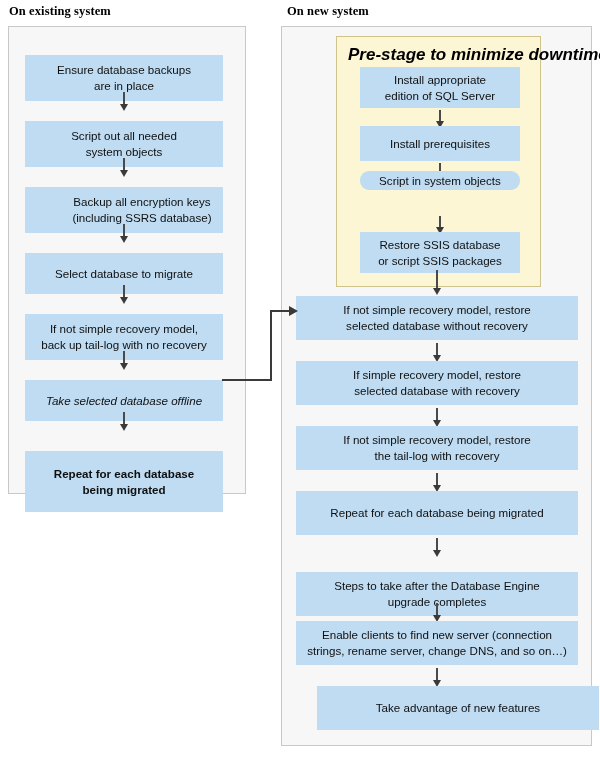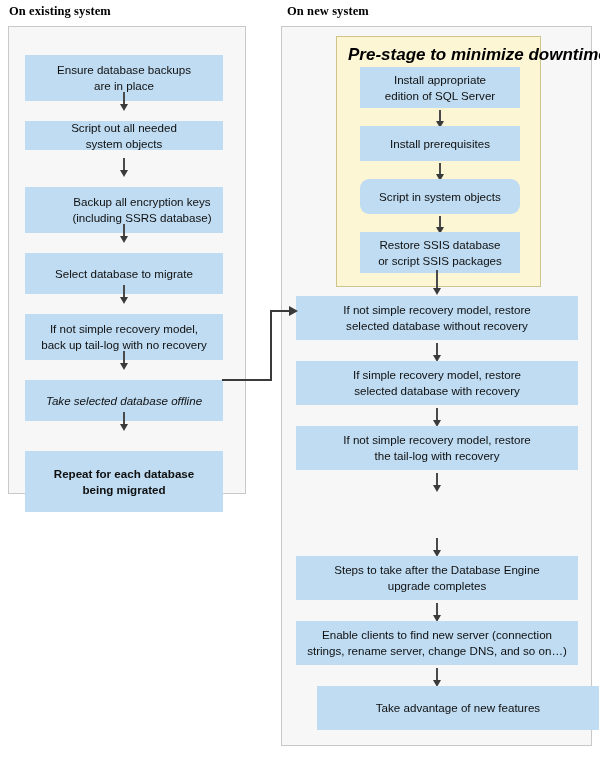--- a/index.html
+++ b/index.html
@@ -126,21 +126,21 @@
   <div class="col-title" id="title-existing">On existing system</div>
   <div class="col-title" id="title-new">On new system</div>
 
   <div class="panel" id="panel-existing">
 
   <div class="box left" style="top: 16px; height: 46px;">
         <span>Ensure database backups<br>are in place</span>
       </div>
       <div class="arrow-v" style="left: 114px; top: 65px; height: 13px;"></div>
       <div class="arrow-head-down" style="left: 110.5px; top: 77px;"></div>
-      <div class="box left" style="top: 82px; height: 29px;">
+      <div class="box left" style="top: 82px; height: 46px;">
         <span>Script out all needed<br>system objects</span>
       </div>
       <div class="arrow-v" style="left: 114px; top: 131px; height: 13px;"></div>
       <div class="arrow-head-down" style="left: 110.5px; top: 143px;"></div>
       <div class="box left" style="top: 148px; height: 46px; padding-left: 42px;">
         <span>Backup all encryption keys<br>(including SSRS database)</span>
       </div>
       <div class="arrow-v" style="left: 114px; top: 197px; height: 13px;"></div>
       <div class="arrow-head-down" style="left: 110.5px; top: 209px;"></div>
       <div class="box left" style="top: 214px; height: 41px;">
@@ -169,21 +169,21 @@
     <div class="box inner" style="top: 30px; height: 41px;">
           <span>Install appropriate<br>edition of SQL Server</span>
         </div>
         <div class="arrow-v" style="left: 102px; top: 73px; height: 12px;"></div>
         <div class="arrow-head-down" style="left: 98.5px; top: 84px;"></div>
         <div class="box inner" style="top: 89px; height: 35px;">
           <span>Install prerequisites</span>
         </div>
         <div class="arrow-v" style="left: 102px; top: 126px; height: 12px;"></div>
         <div class="arrow-head-down" style="left: 98.5px; top: 137px;"></div>
-        <div class="box inner" style="top: 142px; height: 35px; border-radius: 9px;">
+        <div class="box inner" style="top: 134px; height: 19px; border-radius: 9px;">
           <span>Script in system objects</span>
         </div>
         <div class="arrow-v" style="left: 102px; top: 179px; height: 12px;"></div>
         <div class="arrow-head-down" style="left: 98.5px; top: 190px;"></div>
         <div class="box inner" style="top: 195px; height: 41px;">
           <span>Restore SSIS database<br>or script SSIS packages</span>
         </div>
       </div>
   <div class="arrow-v" style="left: 154px; top: 243px; height: 19px;"></div>
       <div class="arrow-head-down" style="left: 150.5px; top: 261px;"></div>
@@ -195,23 +195,26 @@
       <div class="box right" style="top: 334px; height: 44px;">
         <span>If simple recovery model, restore<br>selected database with recovery</span>
       </div>
       <div class="arrow-v" style="left: 154px; top: 381px; height: 13px;"></div>
       <div class="arrow-head-down" style="left: 150.5px; top: 393px;"></div>
       <div class="box right" style="top: 399px; height: 44px;">
         <span>If not simple recovery model, restore<br>the tail-log with recovery</span>
       </div>
       <div class="arrow-v" style="left: 154px; top: 446px; height: 13px;"></div>
       <div class="arrow-head-down" style="left: 150.5px; top: 458px;"></div>
+      <div class="box right" style="top: 464px; height: 44px;">
+        <span>Repeat for each database being migrated</span>
+      </div>
       <div class="arrow-v" style="left: 154px; top: 511px; height: 13px;"></div>
       <div class="arrow-head-down" style="left: 150.5px; top: 523px;"></div>
-      <div class="box right" style="top: 529px; height: 44px;">
+      <div class="box right" style="top: 545px; height: 44px;">
         <span>Steps to take after the Database Engine<br>upgrade completes</span>
       </div>
       <div class="arrow-v" style="left: 154px; top: 576px; height: 13px;"></div>
       <div class="arrow-head-down" style="left: 150.5px; top: 588px;"></div>
       <div class="box right" style="top: 594px; height: 44px;">
         <span>Enable clients to find new server (connection<br>strings, rename server, change DNS, and so on…)</span>
       </div>
       <div class="arrow-v" style="left: 154px; top: 641px; height: 13px;"></div>
       <div class="arrow-head-down" style="left: 150.5px; top: 653px;"></div>
       <div class="box right" style="top: 659px; height: 44px; margin-left: 21px;">

